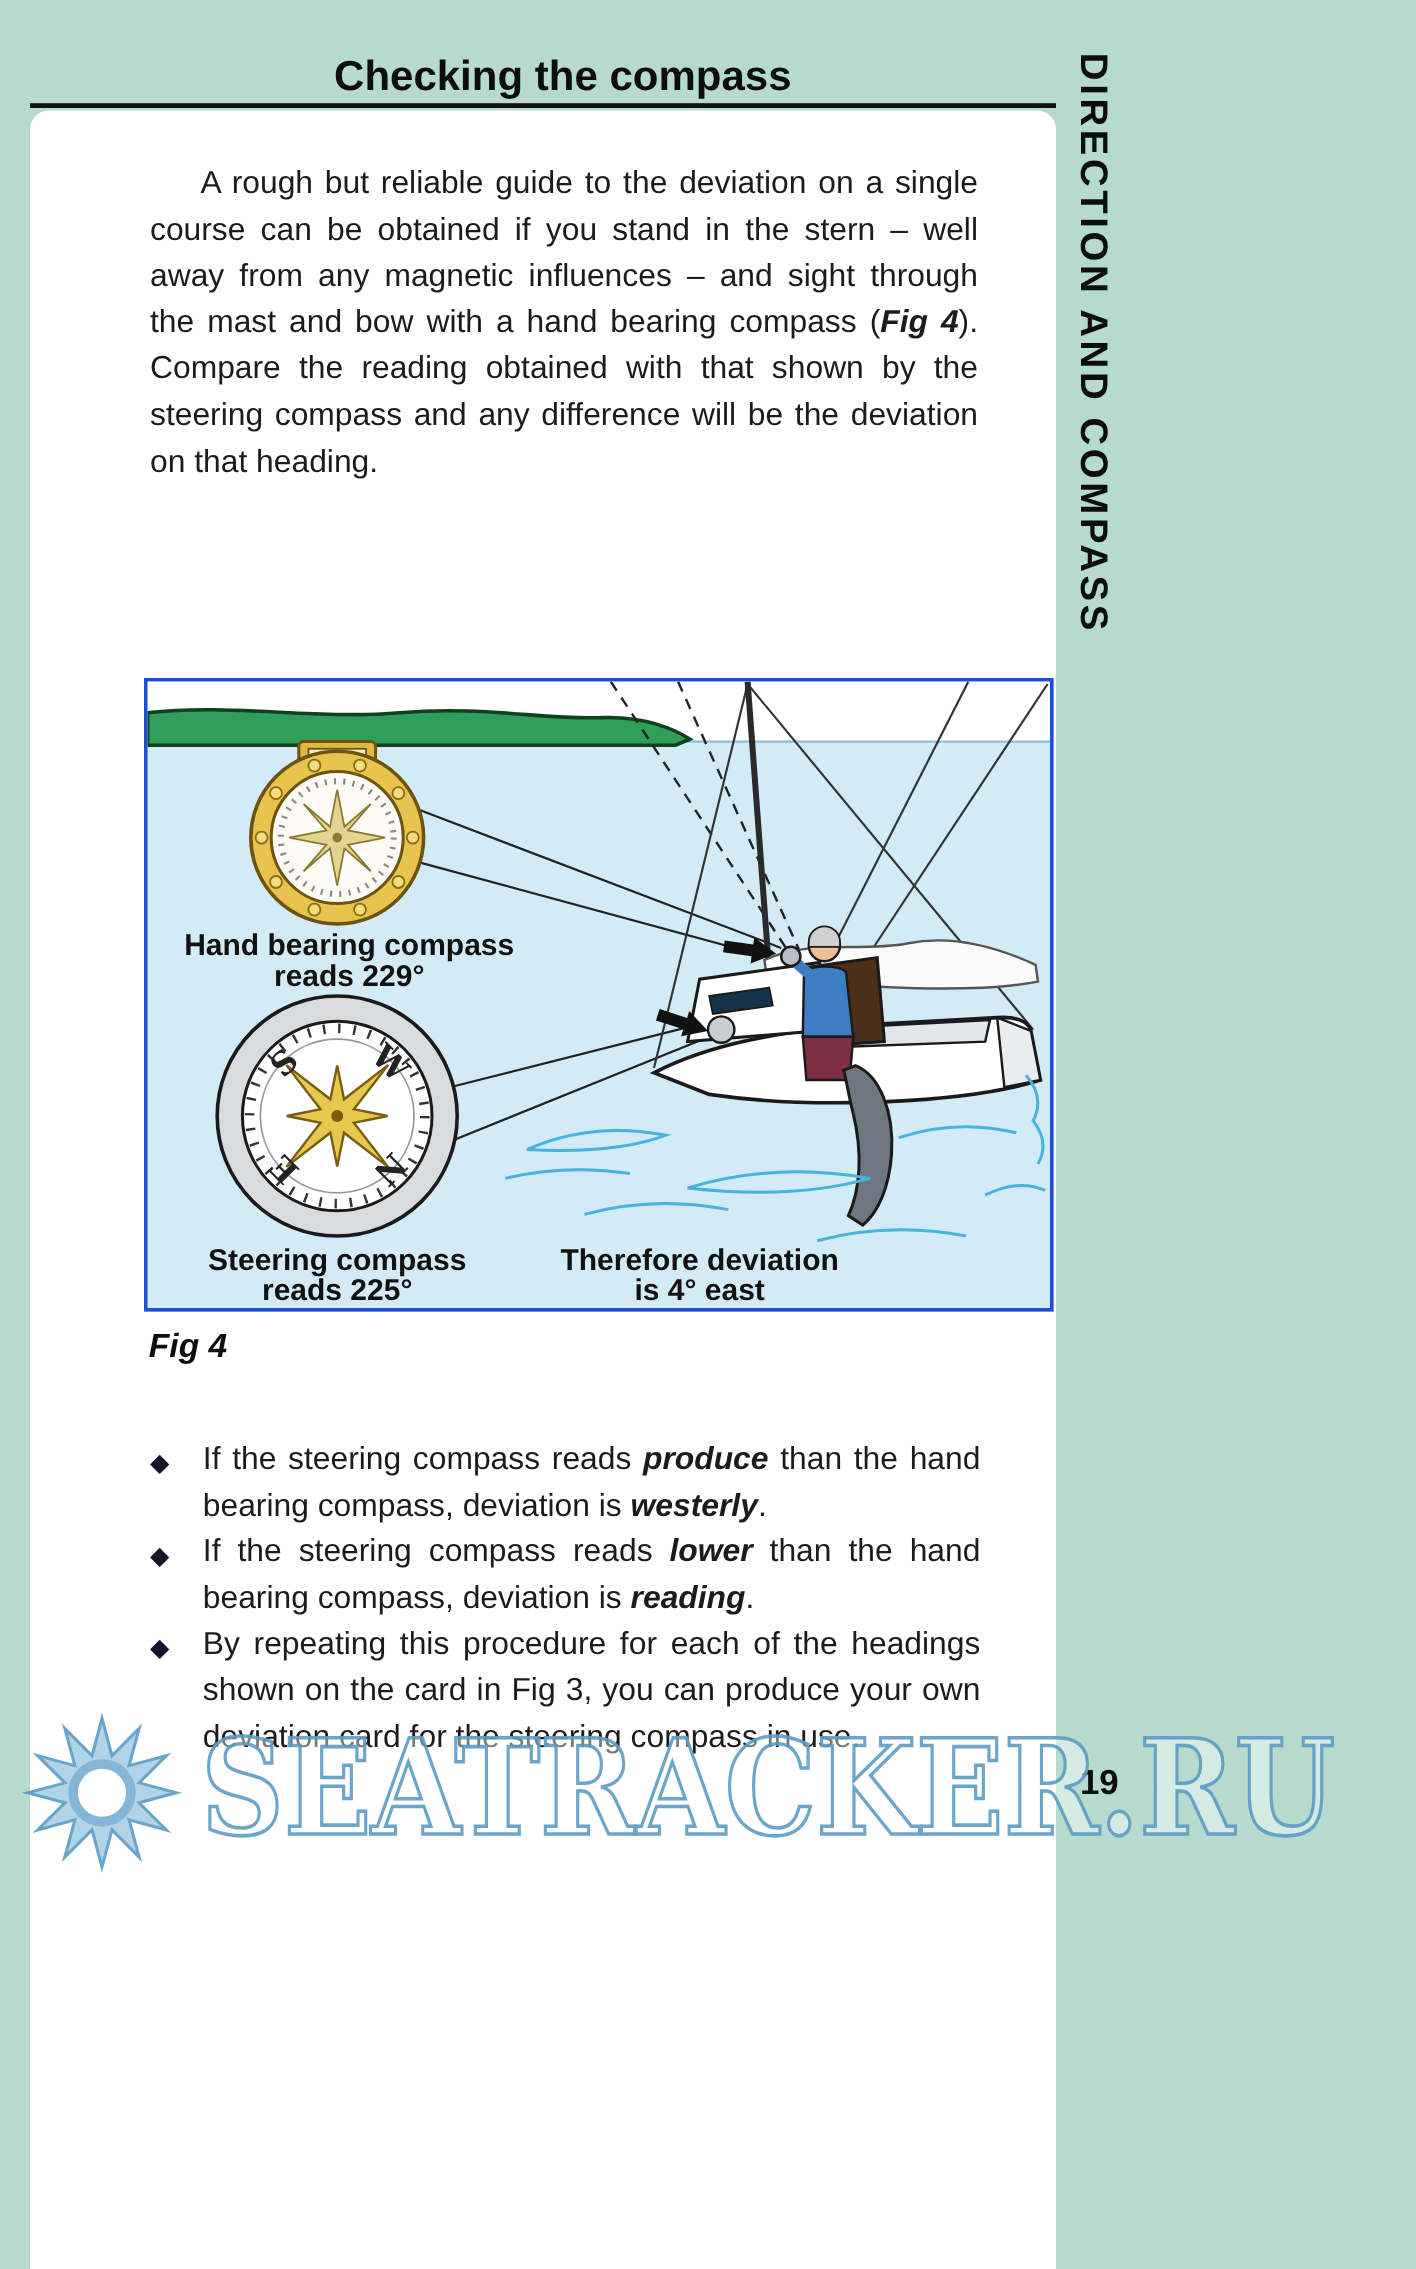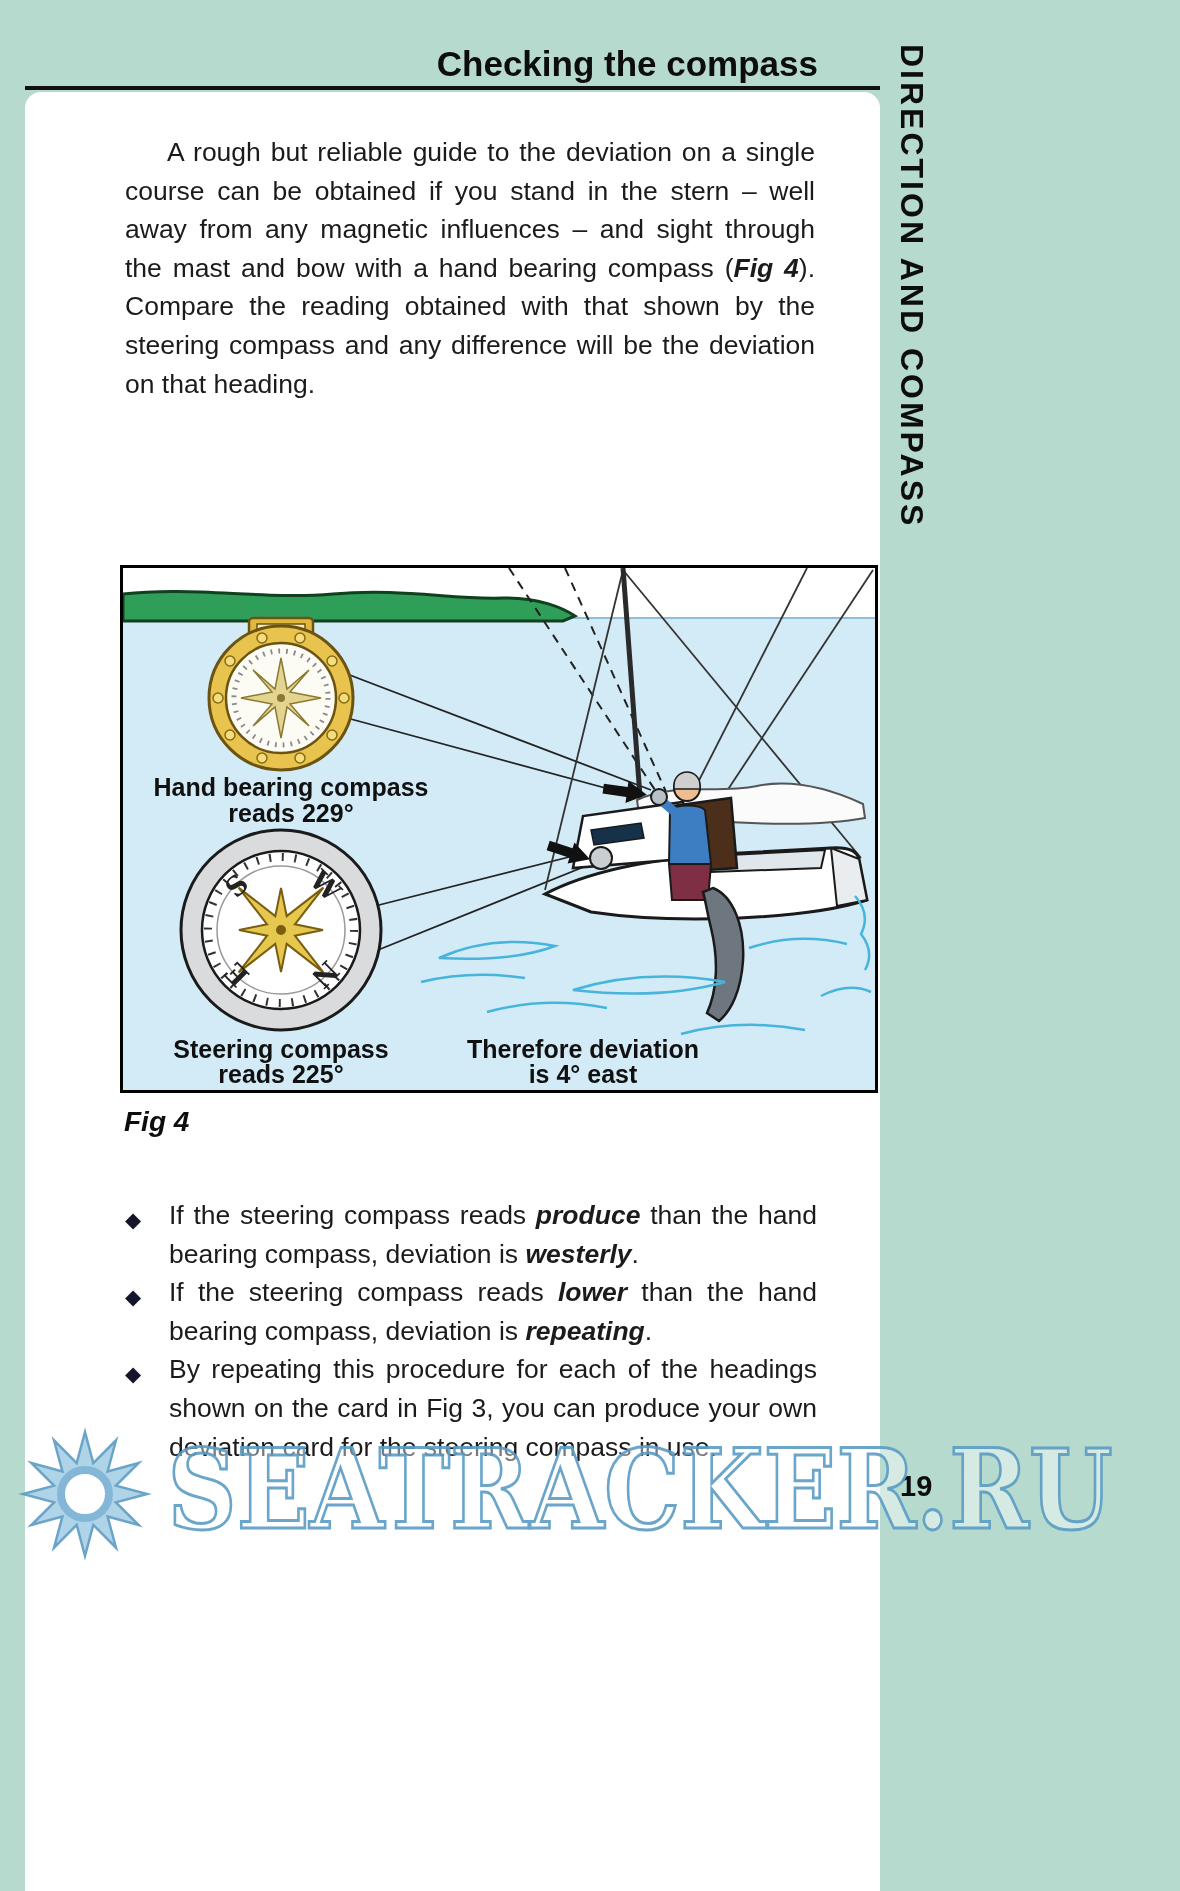--- a/index.html
+++ b/index.html
@@ -8,41 +8,41 @@
     background:#b6dbce;
     font-family:"Liberation Sans",sans-serif;
     color:#1b1b1b;overflow:hidden;
   }
   .white-panel{
     position:absolute;left:25px;top:92px;width:855px;height:1799px;
     background:#ffffff;border-radius:16px 16px 0 0;
   }
   .page-title{
     position:absolute;top:44px;left:120px;width:698px;
-    text-align:right;font-size:35px;font-weight:bold;color:#0d0d0d;
+    text-align:center;font-size:35px;font-weight:bold;color:#0d0d0d;
   }
   .title-rule{
     position:absolute;left:25px;top:86px;width:855px;height:4px;background:#111;
   }
   .side-label{
     position:absolute;left:893px;top:44px;
     writing-mode:vertical-rl;
     font-size:32px;font-weight:bold;letter-spacing:3px;color:#0d0d0d;
     white-space:nowrap;
   }
   .body-text{
     position:absolute;left:125px;top:133px;width:690px;
     font-size:26.5px;line-height:38.6px;text-align:justify;
   }
   .para{margin:0;}
   .indent{text-indent:42px;}
   .bi{font-weight:bold;font-style:italic;}
   .figure-wrap{
     position:absolute;left:120px;top:565px;width:752px;height:522px;
-    border:3px solid #000000;background:#d3ebf7;
+    border:3px solid #1d4ed8;background:#d3ebf7;
   }
   .fig-caption{
     position:absolute;left:124px;top:1106px;
     font-size:28px;font-weight:bold;font-style:italic;color:#0d0d0d;
   }
   .bullet-list{
     position:absolute;left:125px;top:1196px;width:692px;
     font-size:26.5px;line-height:38.6px;
   }
   .bullet-row{display:flex;align-items:flex-start;}
@@ -191,21 +191,21 @@
 
 <div class="fig-caption">Fig 4</div>
 
 <div class="bullet-list">
   <div class="bullet-row">
     <span class="bullet-glyph">◆</span>
     <div class="bullet-text"><span>If the steering compass reads </span><span class="bi">produce</span><span> than the hand bearing compass, deviation is </span><span class="bi">westerly</span><span>.</span></div>
   </div>
   <div class="bullet-row">
     <span class="bullet-glyph">◆</span>
-    <div class="bullet-text"><span>If the steering compass reads </span><span class="bi">lower</span><span> than the hand bearing compass, deviation is </span><span class="bi">repeating</span><span>.</span></div>
+    <div class="bullet-text"><span>If the steering compass reads </span><span class="bi">lower</span><span> than the hand bearing compass, deviation is </span><span class="bi">reading</span><span>.</span></div>
   </div>
   <div class="bullet-row">
     <span class="bullet-glyph">◆</span>
     <div class="bullet-text"><span>By repeating this procedure for each of the headings shown on the card in Fig 3, you can produce your own deviation card for the steering compass in use.</span></div>
   </div>
 </div>
 
 <div class="page-number">19</div>
 
 <svg class="watermark" width="1180" height="190" viewBox="0 0 1180 190">

